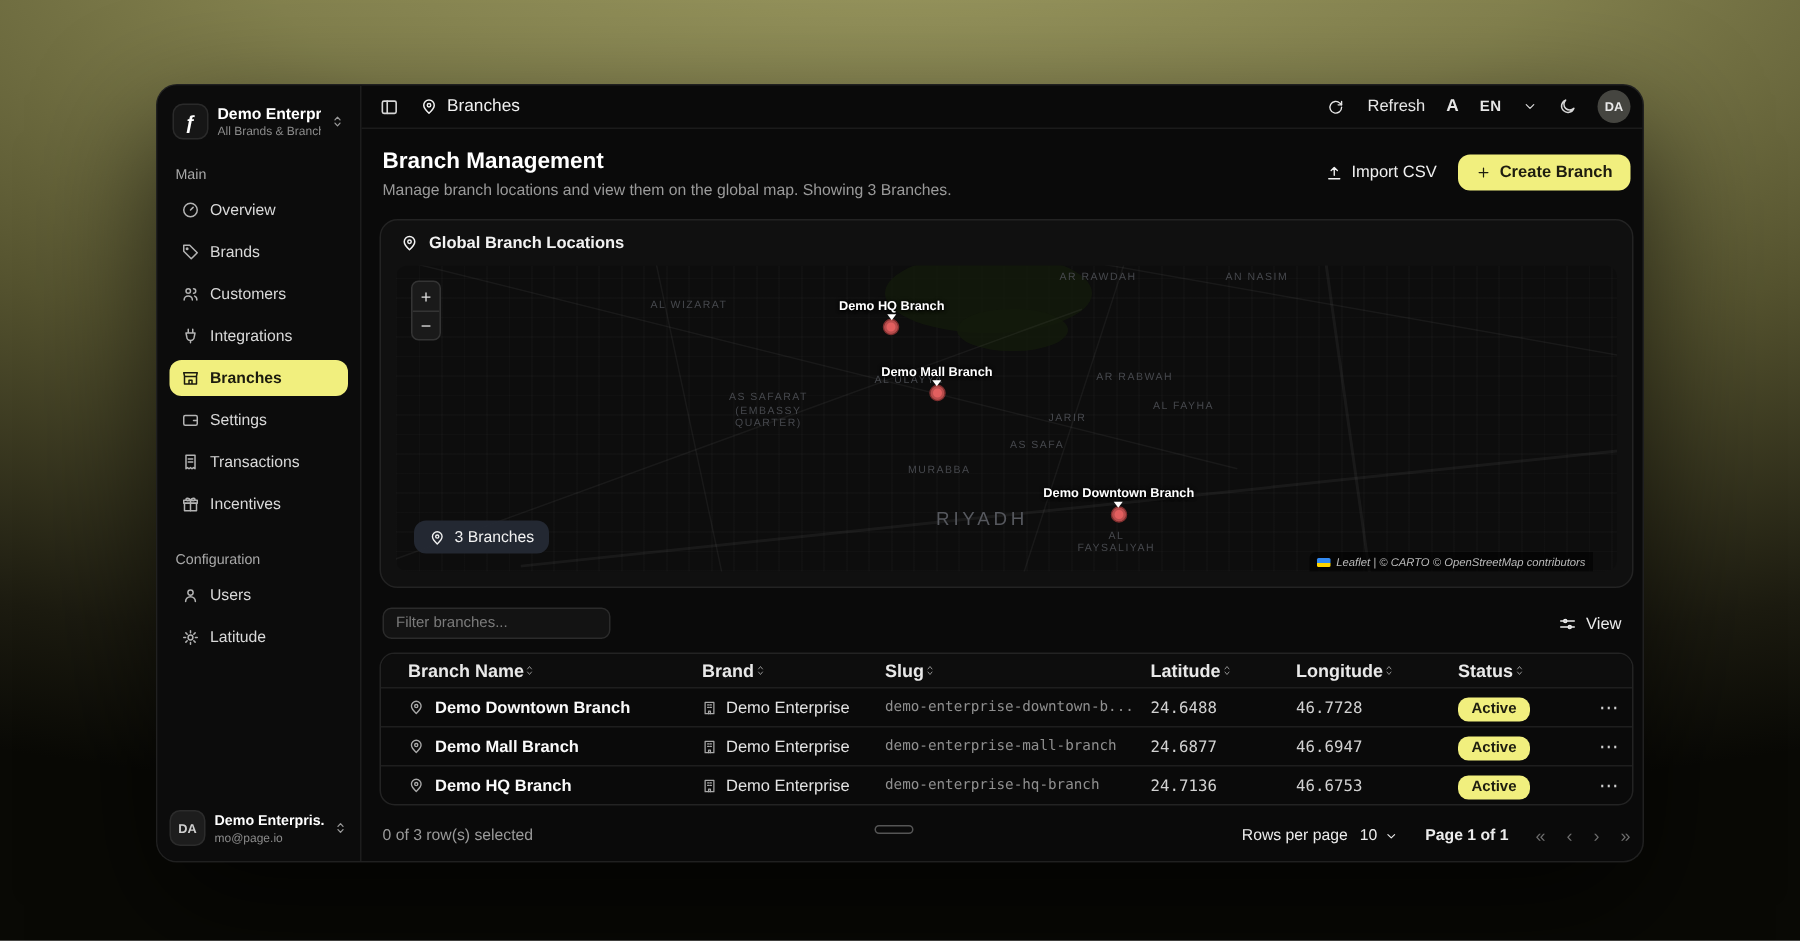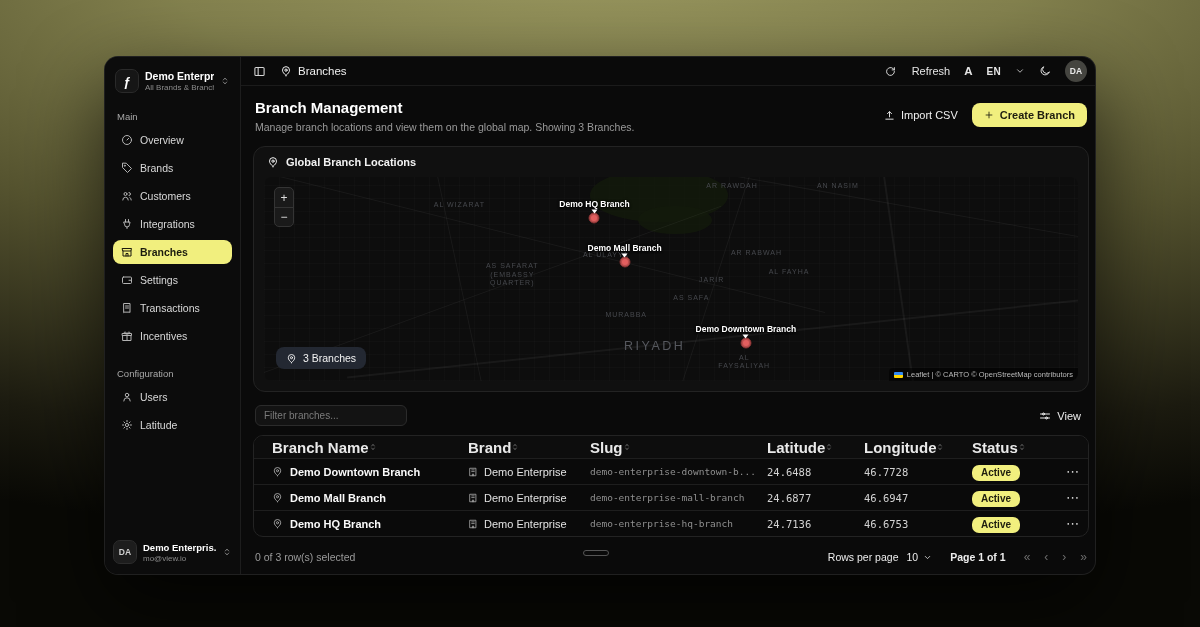--- a/index.html
+++ b/index.html
@@ -79,35 +79,35 @@
   .zoombtn + .zoombtn{border-top:1px solid #343434;}
   .marker{position:absolute;transform:translate(-50%,-50%);z-index:4;}
   .marker-dot{width:11px;height:11px;border-radius:50%;background:#e25f5f;border:1.5px solid #7e2f2f;
     box-shadow:inset 0 0 0 1.5px rgba(0,0,0,.18);cursor:pointer;}
   .marker-label{position:absolute;bottom:15px;left:50%;transform:translateX(-50%);font-size:8.5px;font-weight:bold;color:#fff;
     white-space:nowrap;text-shadow:0 1px 2px #000,0 0 3px #000;}
   .marker-caret{position:absolute;bottom:10px;left:50%;transform:translateX(-50%);width:0;height:0;
     border-left:3px solid transparent;border-right:3px solid transparent;border-top:4px solid #fff;}
   .map-badge{position:absolute;left:12px;bottom:12px;display:flex;align-items:center;gap:6px;
     background:rgba(37,42,53,.92);border-radius:8px;padding:5px 10px;font-size:10.5px;color:#f2f2f2;z-index:5;}
-  .attrib{position:absolute;right:0;bottom:0;background:rgba(0,0,0,.55);padding:2px 5px;font-size:7.5px;
-    color:#bbb;display:flex;align-items:center;gap:4px;z-index:5;border-top-left-radius:4px;}
+  .attrib{position:absolute;right:16px;bottom:0;background:rgba(0,0,0,.55);padding:2px 5px;font-size:7.5px;
+    color:#bbb;display:flex;align-items:center;gap:4px;z-index:5;border-top-left-radius:4px;font-style:italic;}
   .flag{width:9px;height:6px;border-radius:1px;overflow:hidden;display:inline-block;
     background:linear-gradient(#338af3 0 50%, #ffd500 50% 100%);}
 
   
   .toolbar{margin-top:13px;display:flex;align-items:center;padding:0 2px;}
   .filter-input{width:152px;height:21px;background:#131313;border:1px solid #2b2b2b;border-radius:6px;
     color:#e8e8e8;font-size:10px;padding:0 8px;font-family:inherit;outline:none;}
   .filter-input::placeholder{color:#7b7b7b;}
   .view-btn{margin-left:auto;display:flex;align-items:center;gap:6px;font-size:11px;color:#ececec;cursor:pointer;padding:3px 6px;}
   .table-card{margin-top:9px;border:1px solid #232323;border-radius:10px;overflow:hidden;}
   .tr{display:grid;grid-template-columns:214px 122px 177px 97px 108px 92px 1fr;align-items:center;}
   .thead{height:22px;background:#0d0d0d;}
-  .th{display:flex;align-items:center;gap:0;font-size:15px;font-weight:bold;color:#e9e9e9;cursor:pointer;}
+  .th{display:flex;align-items:center;gap:0;font-size:12px;font-weight:bold;color:#e9e9e9;cursor:pointer;}
   .sorticon{color:#8f8f8f;display:flex;}
   .tbody .tr{height:26px;border-top:1px solid #1e1e1e;cursor:pointer;}
   .cell-name{display:flex;align-items:center;gap:7px;padding-left:18px;font-size:11px;font-weight:bold;color:#fafafa;}
   .cell-name .cico,.cell-brand .cico{color:#a8a8a8;display:flex;}
   .cell-brand{display:flex;align-items:center;gap:6px;font-size:11px;color:#e3e3e3;}
   .cell-slug{font-family:"DejaVu Sans Mono",monospace;font-size:9.5px;color:#8f8f8f;white-space:nowrap;overflow:hidden;}
   .cell-num{font-size:10.5px;color:#d2d2d2;font-family:"DejaVu Sans Mono",monospace;}
   .badge{display:inline-block;background:#f1ef7e;color:#1e1d0f;font-size:10px;font-weight:bold;
     border-radius:7px;padding:2.5px 9px;}
   .cell-actions{color:#cfcfcf;font-size:13px;letter-spacing:1px;cursor:pointer;padding-left:2px;}
@@ -234,21 +234,21 @@
             <path d="M12 3v2.5M12 18.5V21M3 12h2.5M18.5 12H21M5.8 5.8l1.8 1.8M16.4 16.4l1.8 1.8M18.2 5.8l-1.8 1.8M7.6 16.4l-1.8 1.8"></path>
           </svg>
         </span>
       <span>Latitude</span>
     </div>
 
     <div class="side-user">
       <div class="side-avatar">DA</div>
       <div style="flex:1;min-width:0">
         <div class="su-name">Demo Enterpris...</div>
-        <div class="su-mail">mo@view.io</div>
+        <div class="su-mail">mo@page.io</div>
       </div>
       <span class="chev-ud">
         <svg class="ic" width="10" height="10" viewBox="0 0 24 24">
             <path d="M8 9.5l4-4.5 4 4.5M8 14.5l4 4.5 4-4.5"></path>
           </svg>
       </span>
     </div>
   </aside>
 
   <div class="main">

